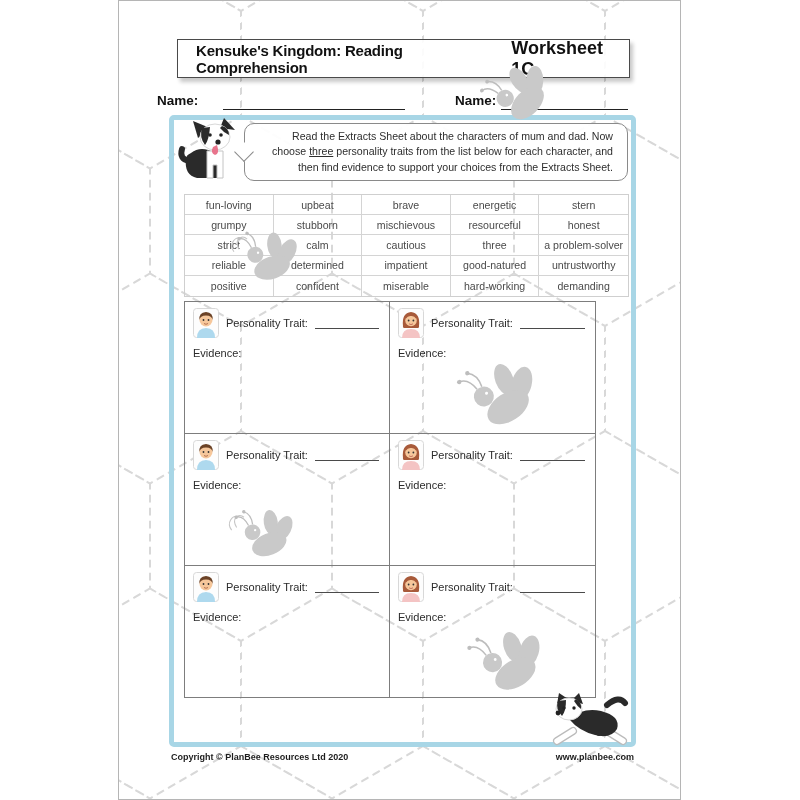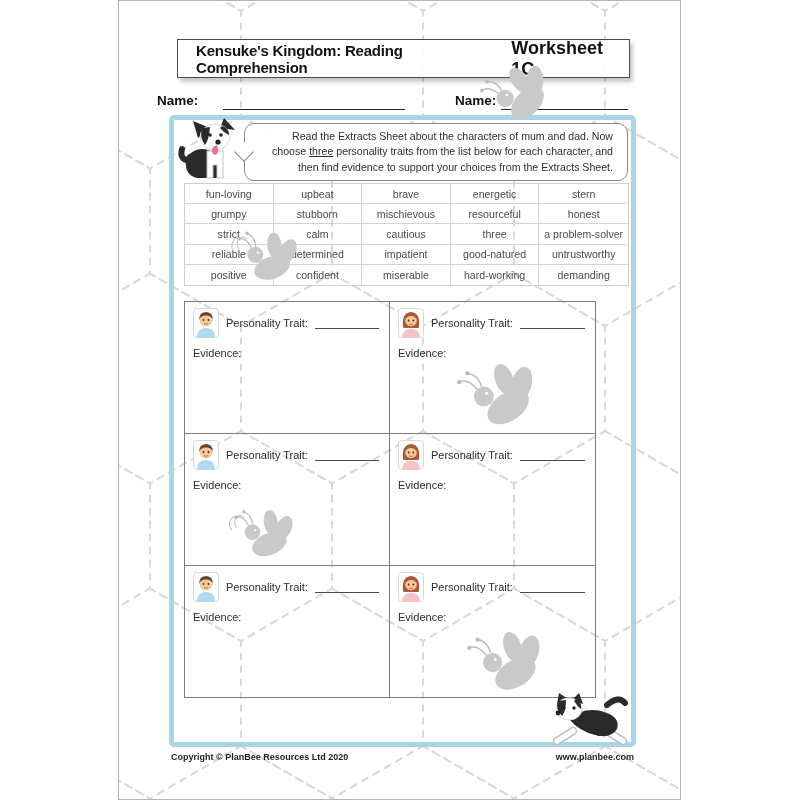--- a/index.html
+++ b/index.html
@@ -30,21 +30,21 @@
   .bubble{position:absolute;z-index:2;background:rgba(255,255,255,0.93);
       border:1.5px solid #8a8a8a;border-radius:10px;box-sizing:border-box;
       font-size:10.6px;color:#2e2e2e;text-align:right;line-height:1.45;
       display:flex;align-items:center;justify-content:center;padding:5px 14px;}
   .bubble .u{text-decoration:underline;}
   .tail{position:absolute;width:13px;height:13px;background:#fff;transform:rotate(-45deg);}
   .tail-left{left:-8px;top:21px;border-left:1.5px solid #8a8a8a;border-bottom:1.5px solid #8a8a8a;}
   .tail-right{right:-8px;top:11px;border-right:1.5px solid #8a8a8a;border-top:1.5px solid #8a8a8a;}
 
   
-  .traits{position:absolute;left:65px;top:182px;width:445px;height:103px;z-index:2;
+  .traits{position:absolute;left:65px;top:193px;width:445px;height:103px;z-index:2;
       display:grid;grid-template-columns:repeat(5,1fr);grid-template-rows:repeat(5,1fr);
       border:1px solid #cfcfcf;box-sizing:border-box;}
   .tcell{display:flex;align-items:center;justify-content:center;
       font-size:10.6px;color:#4a4a4a;border-right:1px solid #d4d4d4;border-bottom:1px solid #d4d4d4;}
   .tcell:nth-child(5n){border-right:none;}
   .tcell:nth-child(n+21){border-bottom:none;}
 
   
   .aboxes{position:absolute;left:65px;top:300px;width:412px;height:397px;z-index:2;
       display:grid;grid-template-columns:1fr 1fr;grid-template-rows:1fr 1fr 1fr;

